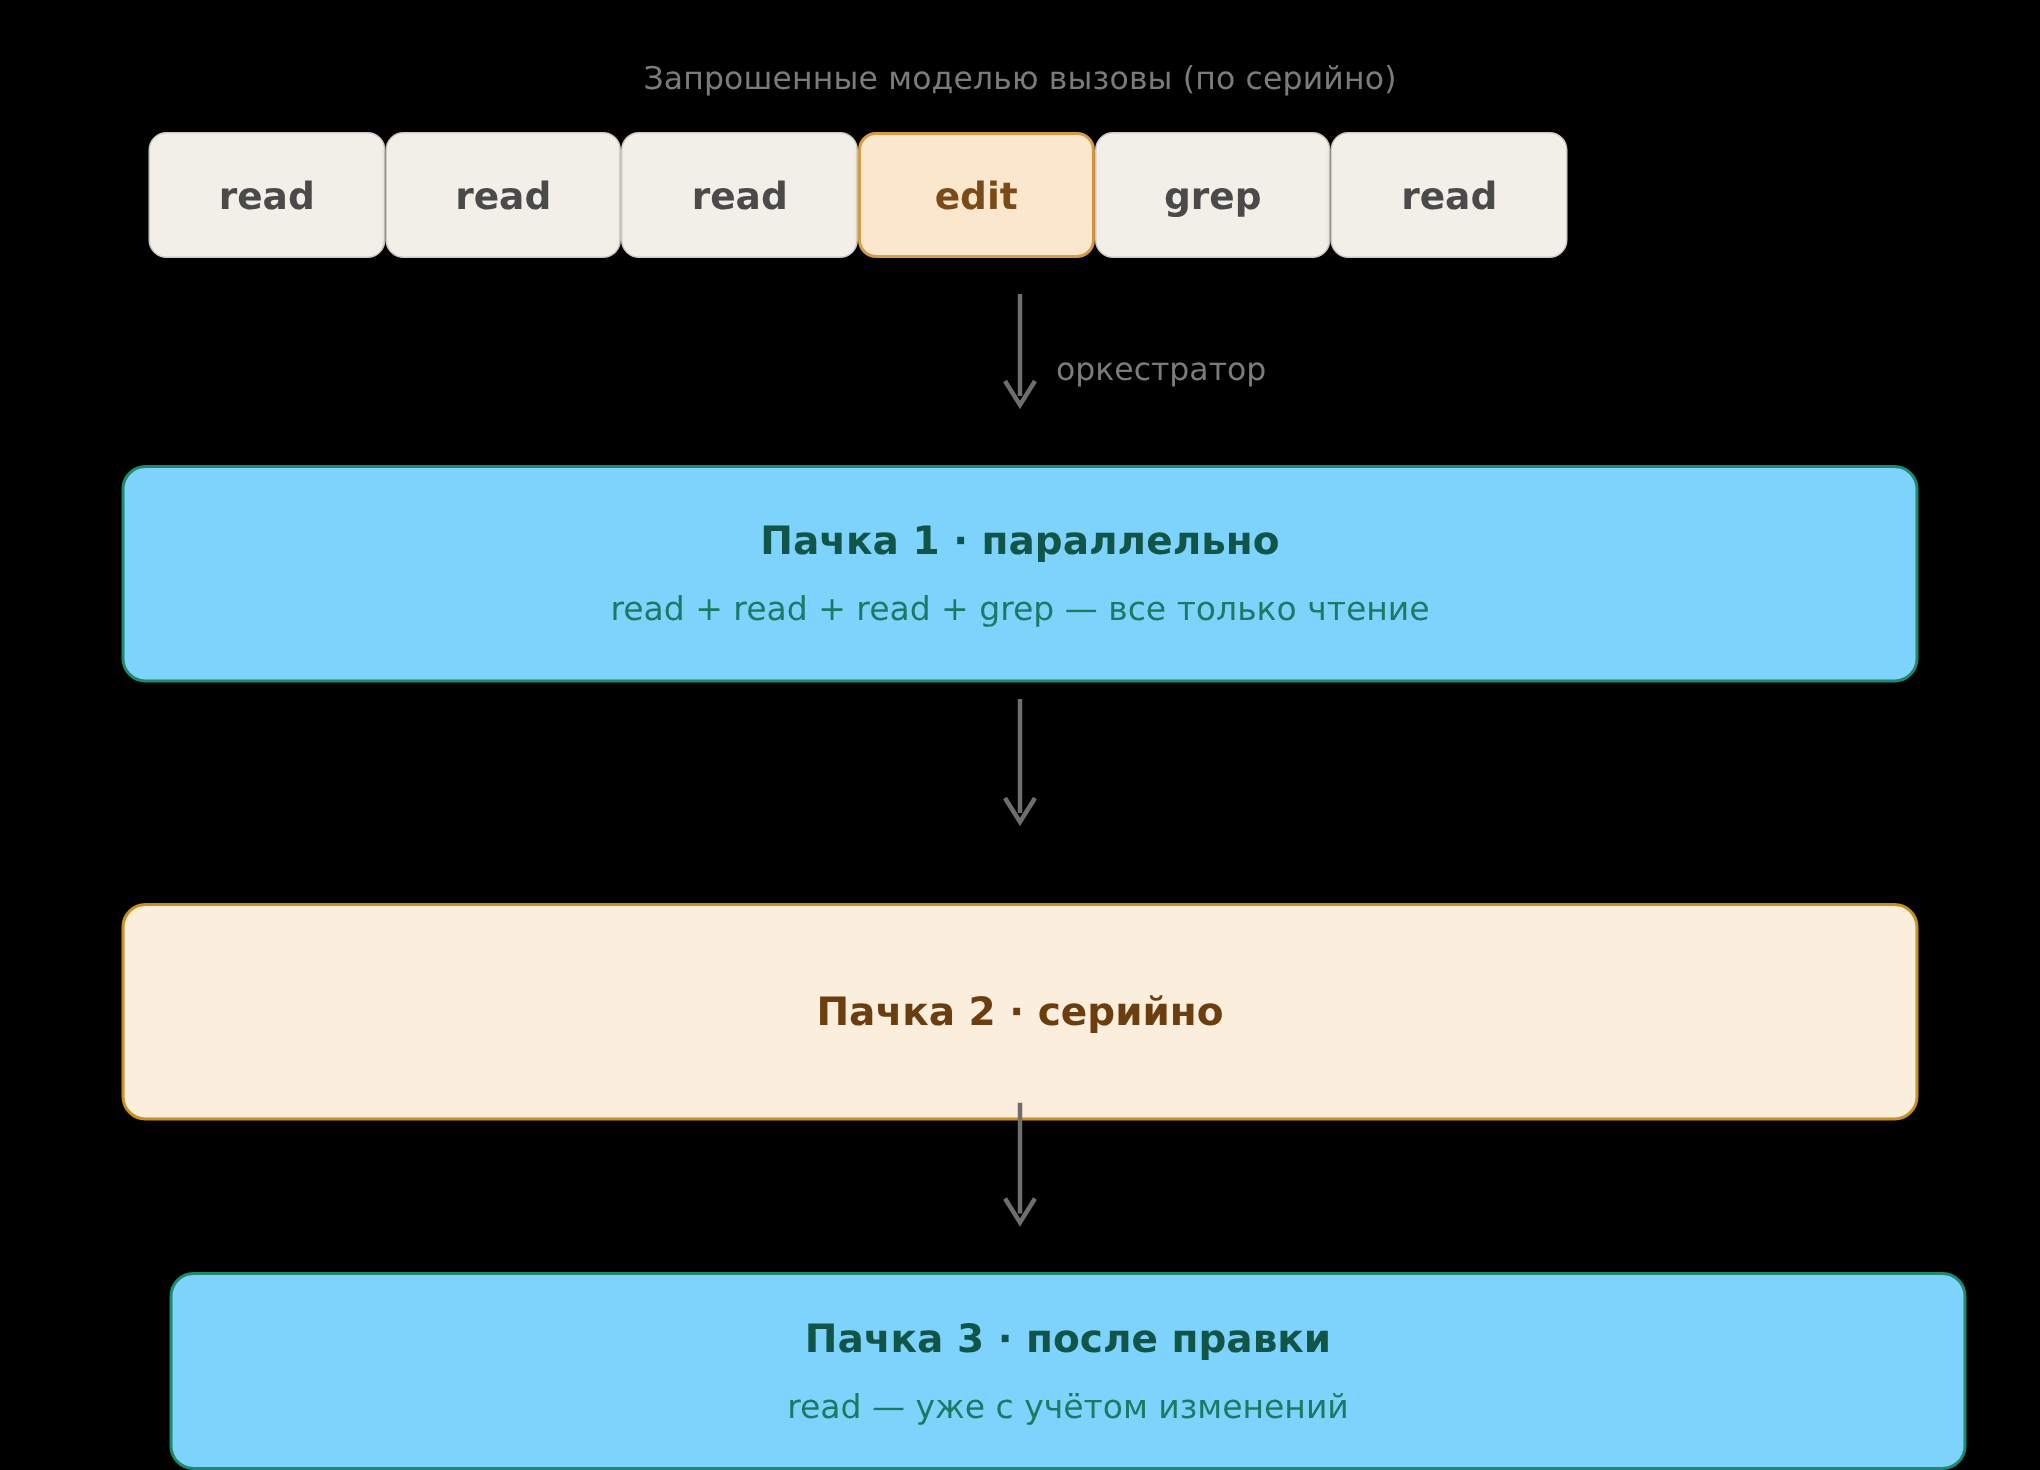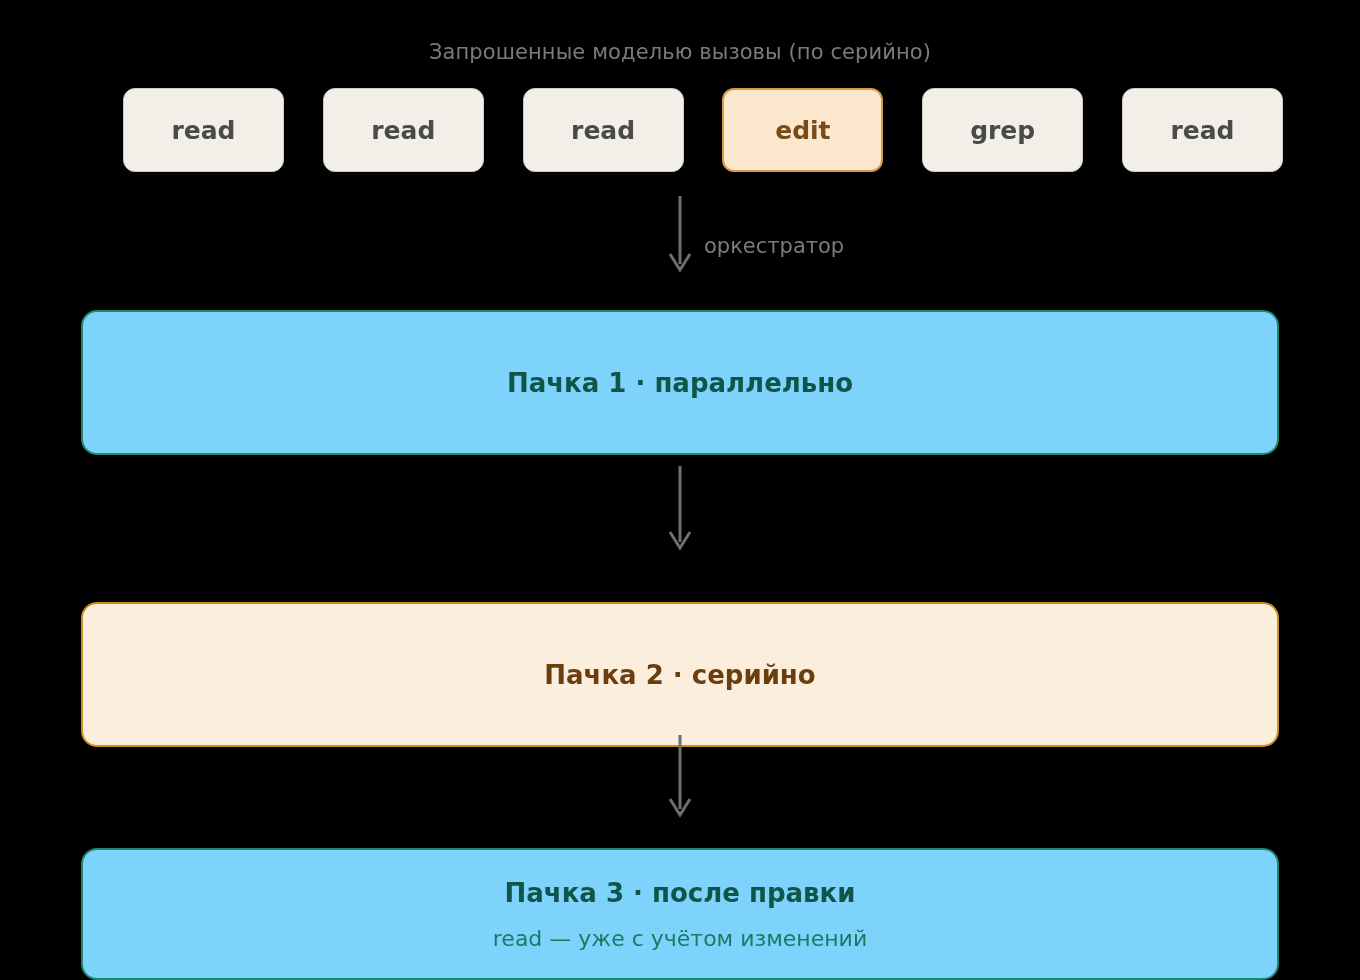--- a/index.html
+++ b/index.html
@@ -26,26 +26,25 @@
     color: #7b7b7b;
     letter-spacing: 0.1px;
     white-space: nowrap;
   }
 
   
   .chips-row {
     position: absolute;
     top: 88px;
     left: 99px;
-    width: 1160px;
+    width: 946px;
     height: 84px;
     display: flex;
     justify-content: space-between;
     align-items: flex-end;
-    margin-left: 24px;
   }
   .chip {
     width: 161px;
     height: 84px;
     box-sizing: border-box;
     border-radius: 12px;
     background: #f2efe9;
     border: 1px solid #cfcbc4;
     box-shadow: 2px 3px 4px rgba(0,0,0,0.55);
     display: flex;
@@ -110,21 +109,21 @@
 
   .panel.cream {
     background: #fbeedc;
     border: 2px solid #c8901f;
   }
   .panel.cream .panel-title { color: #6b3e10; }
   .panel.cream .panel-subtitle { color: #b07520; }
 
   #panel-1 { top: 310px; height: 145px; }
   #panel-2 { top: 578px; height: 145px; margin-top: 24px; }
-  #panel-3 { top: 848px; height: 132px; border-bottom-left-radius: 16px; border-bottom-right-radius: 16px; }
+  #panel-3 { top: 848px; height: 132px; border-bottom-left-radius: 16px; border-bottom-right-radius: 16px; margin-left: 32px; }
 
   #arrow-orchestrator { top: 196px; }
   #arrow-1-2 { top: 466px; }
   #arrow-2-3 { top: 735px; }
 
   #label-orchestrator { top: 234px; left: 704px; }
 </style>
 </head>
 <body>
 
@@ -154,20 +153,21 @@
 <div class="arrow" id="arrow-orchestrator">
   <svg width="32" height="82" viewBox="0 0 32 82">
     <line x1="16" y1="0" x2="16" y2="68" stroke="#6e6e6e" stroke-width="3"></line>
     <polyline points="6,58 16,74 26,58" fill="none" stroke="#6e6e6e" stroke-width="3"></polyline>
   </svg>
 </div>
 <div class="arrow-label" id="label-orchestrator">оркестратор</div>
 
 <div class="panel mint" id="panel-1">
   <div class="panel-title">Пачка 1 · параллельно</div>
+  <div class="panel-subtitle">read + read + read + grep — все только чтение</div>
 </div>
 
 <div class="arrow" id="arrow-1-2">
   <svg width="32" height="88" viewBox="0 0 32 88">
     <line x1="16" y1="0" x2="16" y2="76" stroke="#6e6e6e" stroke-width="3"></line>
     <polyline points="6,66 16,82 26,66" fill="none" stroke="#6e6e6e" stroke-width="3"></polyline>
   </svg>
 </div>
 
 <div class="panel cream" id="panel-2">

